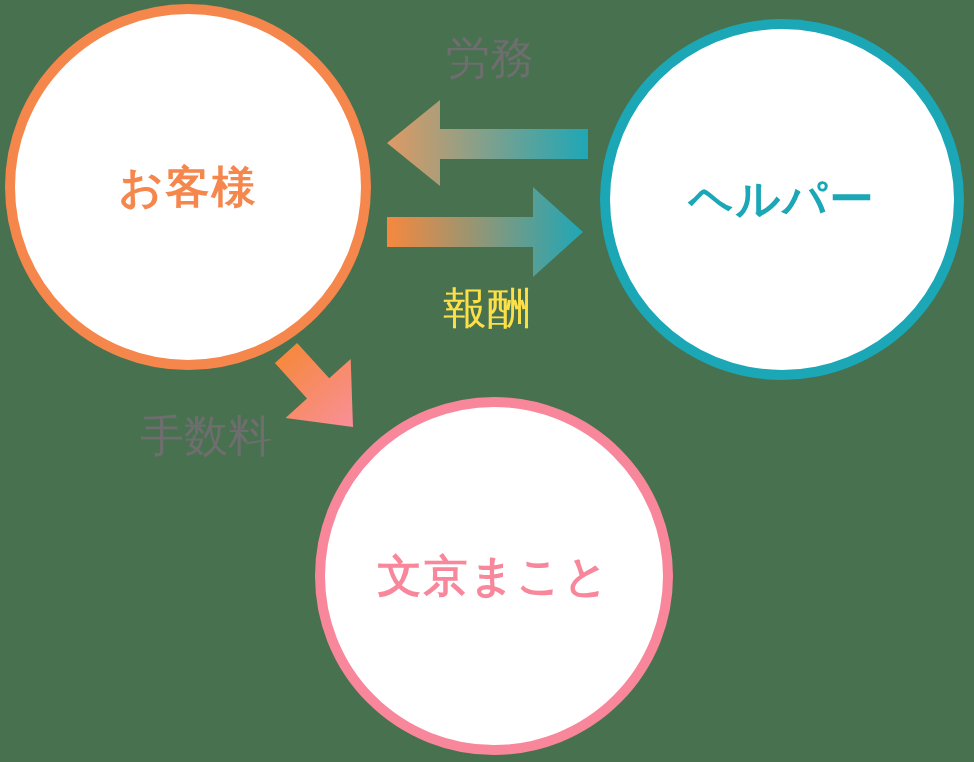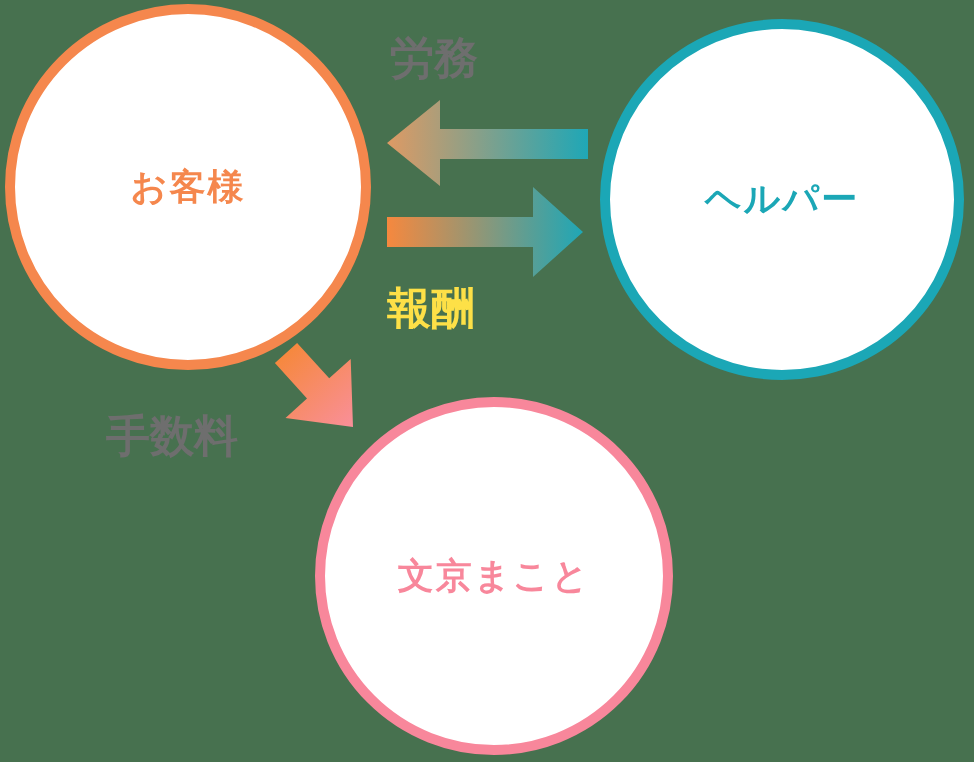--- a/index.html
+++ b/index.html
@@ -18,36 +18,37 @@
     border-radius: 50%;
     background: #ffffff;
     display: flex;
     align-items: center;
     justify-content: center;
   }
   .circle-customer { left: 5px;   top: 4px;   width: 366px; height: 366px; }
   .circle-helper   { left: 600px; top: 19px;   width: 364px; height: 361px; }
   .circle-company  { left: 315px; top: 397px; width: 358px; height: 358px; }
   .node-label {
-    font-size: 36px;
+    font-size: 44px;
     font-weight: bold;
     letter-spacing: 2px;
     white-space: nowrap;
   }
   .arrows-layer {
     position: absolute;
     left: 0; top: 0;
     width: 974px; height: 762px;
     pointer-events: none;
   }
   .flow-label {
     position: absolute;
     width: 200px;
+    text-align: center;
     font-size: 44px;
-    font-weight: bold;
+    font-weight: normal;
     line-height: 1;
     white-space: nowrap;
   }
   .flow-label-labor  { left: 390px; top: 36px; }
   .flow-label-reward { left: 387px; top: 286px; }
   .flow-label-fee    { left: 106px; top: 414px; }
 </style>
 </head>
 <body>
 

